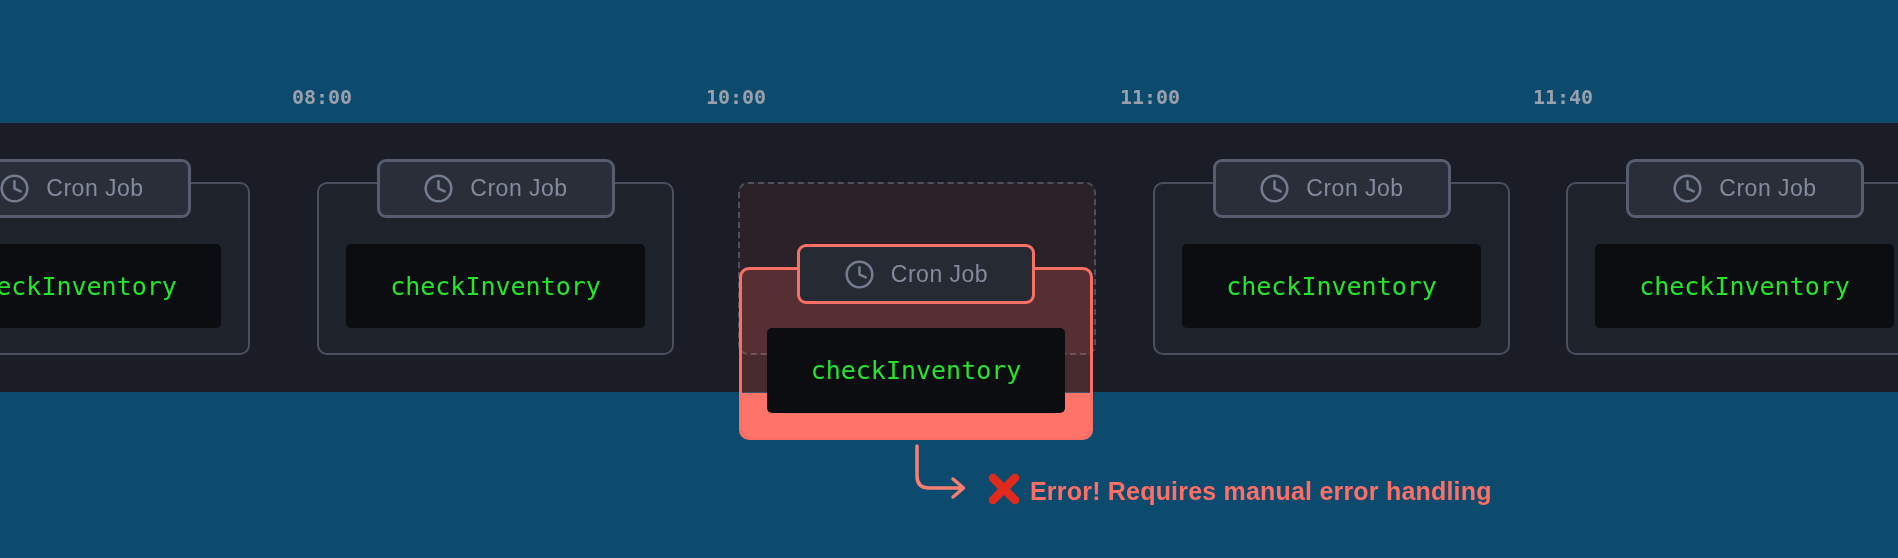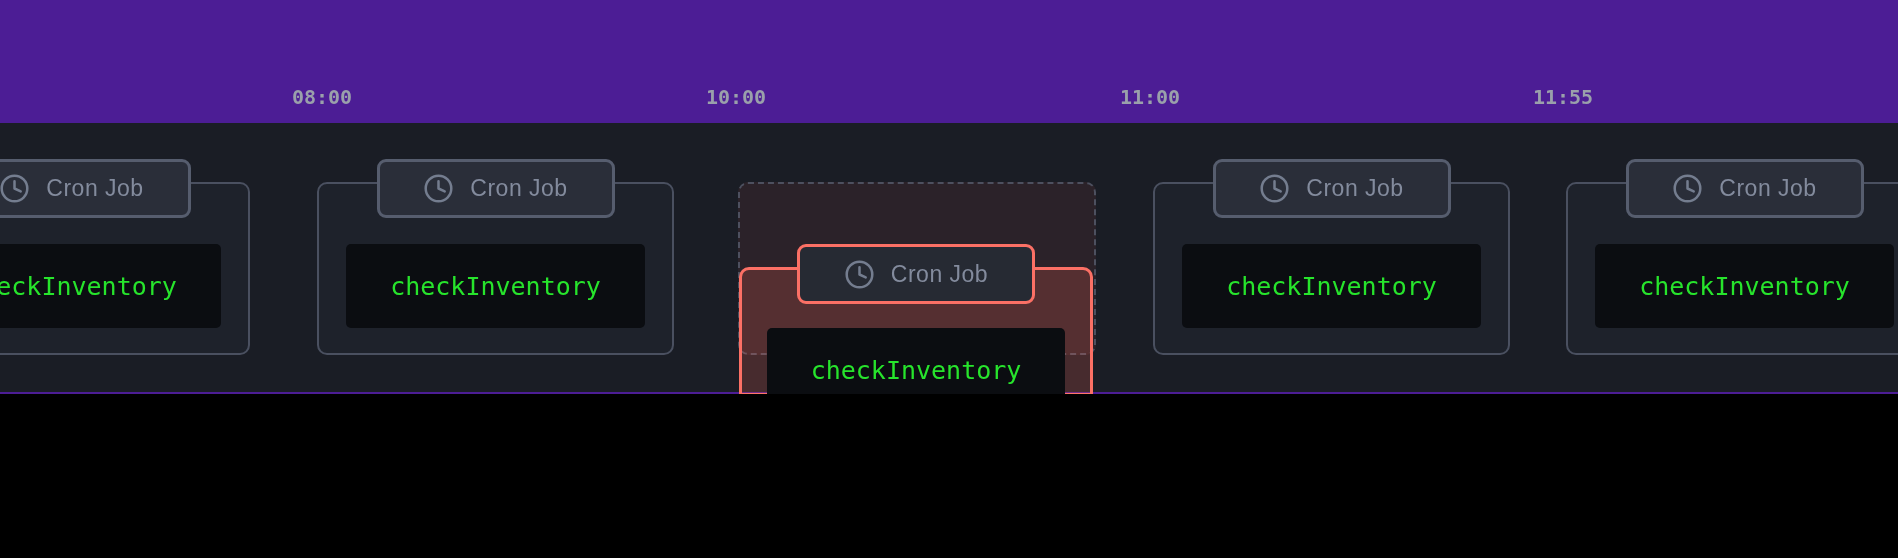--- a/index.html
+++ b/index.html
@@ -1,17 +1,17 @@
 <!DOCTYPE html>
 <html><head>
 <meta charset="utf-8">
 <style>
   html,body{margin:0;padding:0;background:#000;}
   .canvas{
-    position:relative;width:1898px;height:394px;background:#4c1d95;overflow:hidden;
+    position:relative;width:1898px;height:558px;background:#0c4a6e;overflow:hidden;
     font-family:"Liberation Sans",sans-serif;
   }
   .band{position:absolute;left:0;top:123px;width:1898px;height:269px;background:#1a1d25;}
 
   
   .tick{
     position:absolute;top:85px;transform:translateX(-50%);
     font-family:"DejaVu Sans Mono",monospace;font-size:20px;font-weight:bold;
     color:#9aa0ab;letter-spacing:0px;white-space:nowrap;
   }
@@ -71,21 +71,21 @@
 </head>
 <body>
 
 <div class="canvas">
 
   <div class="band"></div>
 
   <div class="tick t0">08:00</div>
   <div class="tick t1">10:00</div>
   <div class="tick t2">11:00</div>
-  <div class="tick t3">11:55</div>
+  <div class="tick t3">11:40</div>
 
   <div class="card p0">
     <div class="badge">
       <svg class="clock" viewBox="0 0 32 32">
         <circle cx="16" cy="16" r="13.2" fill="none" stroke="#747d8f" stroke-width="2.6"></circle>
         <path d="M16 8.6 L16 16 L22.4 19" fill="none" stroke="#747d8f" stroke-width="2.6" stroke-linecap="round" stroke-linejoin="round"></path>
       </svg>
       <span class="badge-label">Cron Job</span>
     </div>
     <div class="code">
@@ -150,14 +150,15 @@
 
   <svg class="elbow-arrow" viewBox="0 0 80 60">
     <path d="M19 4 L19 34 Q19 46 31 46 L64 46" fill="none" stroke="#f97e72" stroke-width="3.5" stroke-linecap="round"></path>
     <path d="M55 37 L65.5 46 L55 55" fill="none" stroke="#f97e72" stroke-width="3.5" stroke-linecap="round" stroke-linejoin="round"></path>
   </svg>
 
   <svg class="cross" viewBox="0 0 34 34">
     <path d="M6 6 L28 28 M28 6 L6 28" fill="none" stroke="#e12a1d" stroke-width="8.5" stroke-linecap="round"></path>
   </svg>
 
+  <div class="error-msg">Error! Requires manual error handling</div>
 
 </div>
 
 </body></html>

